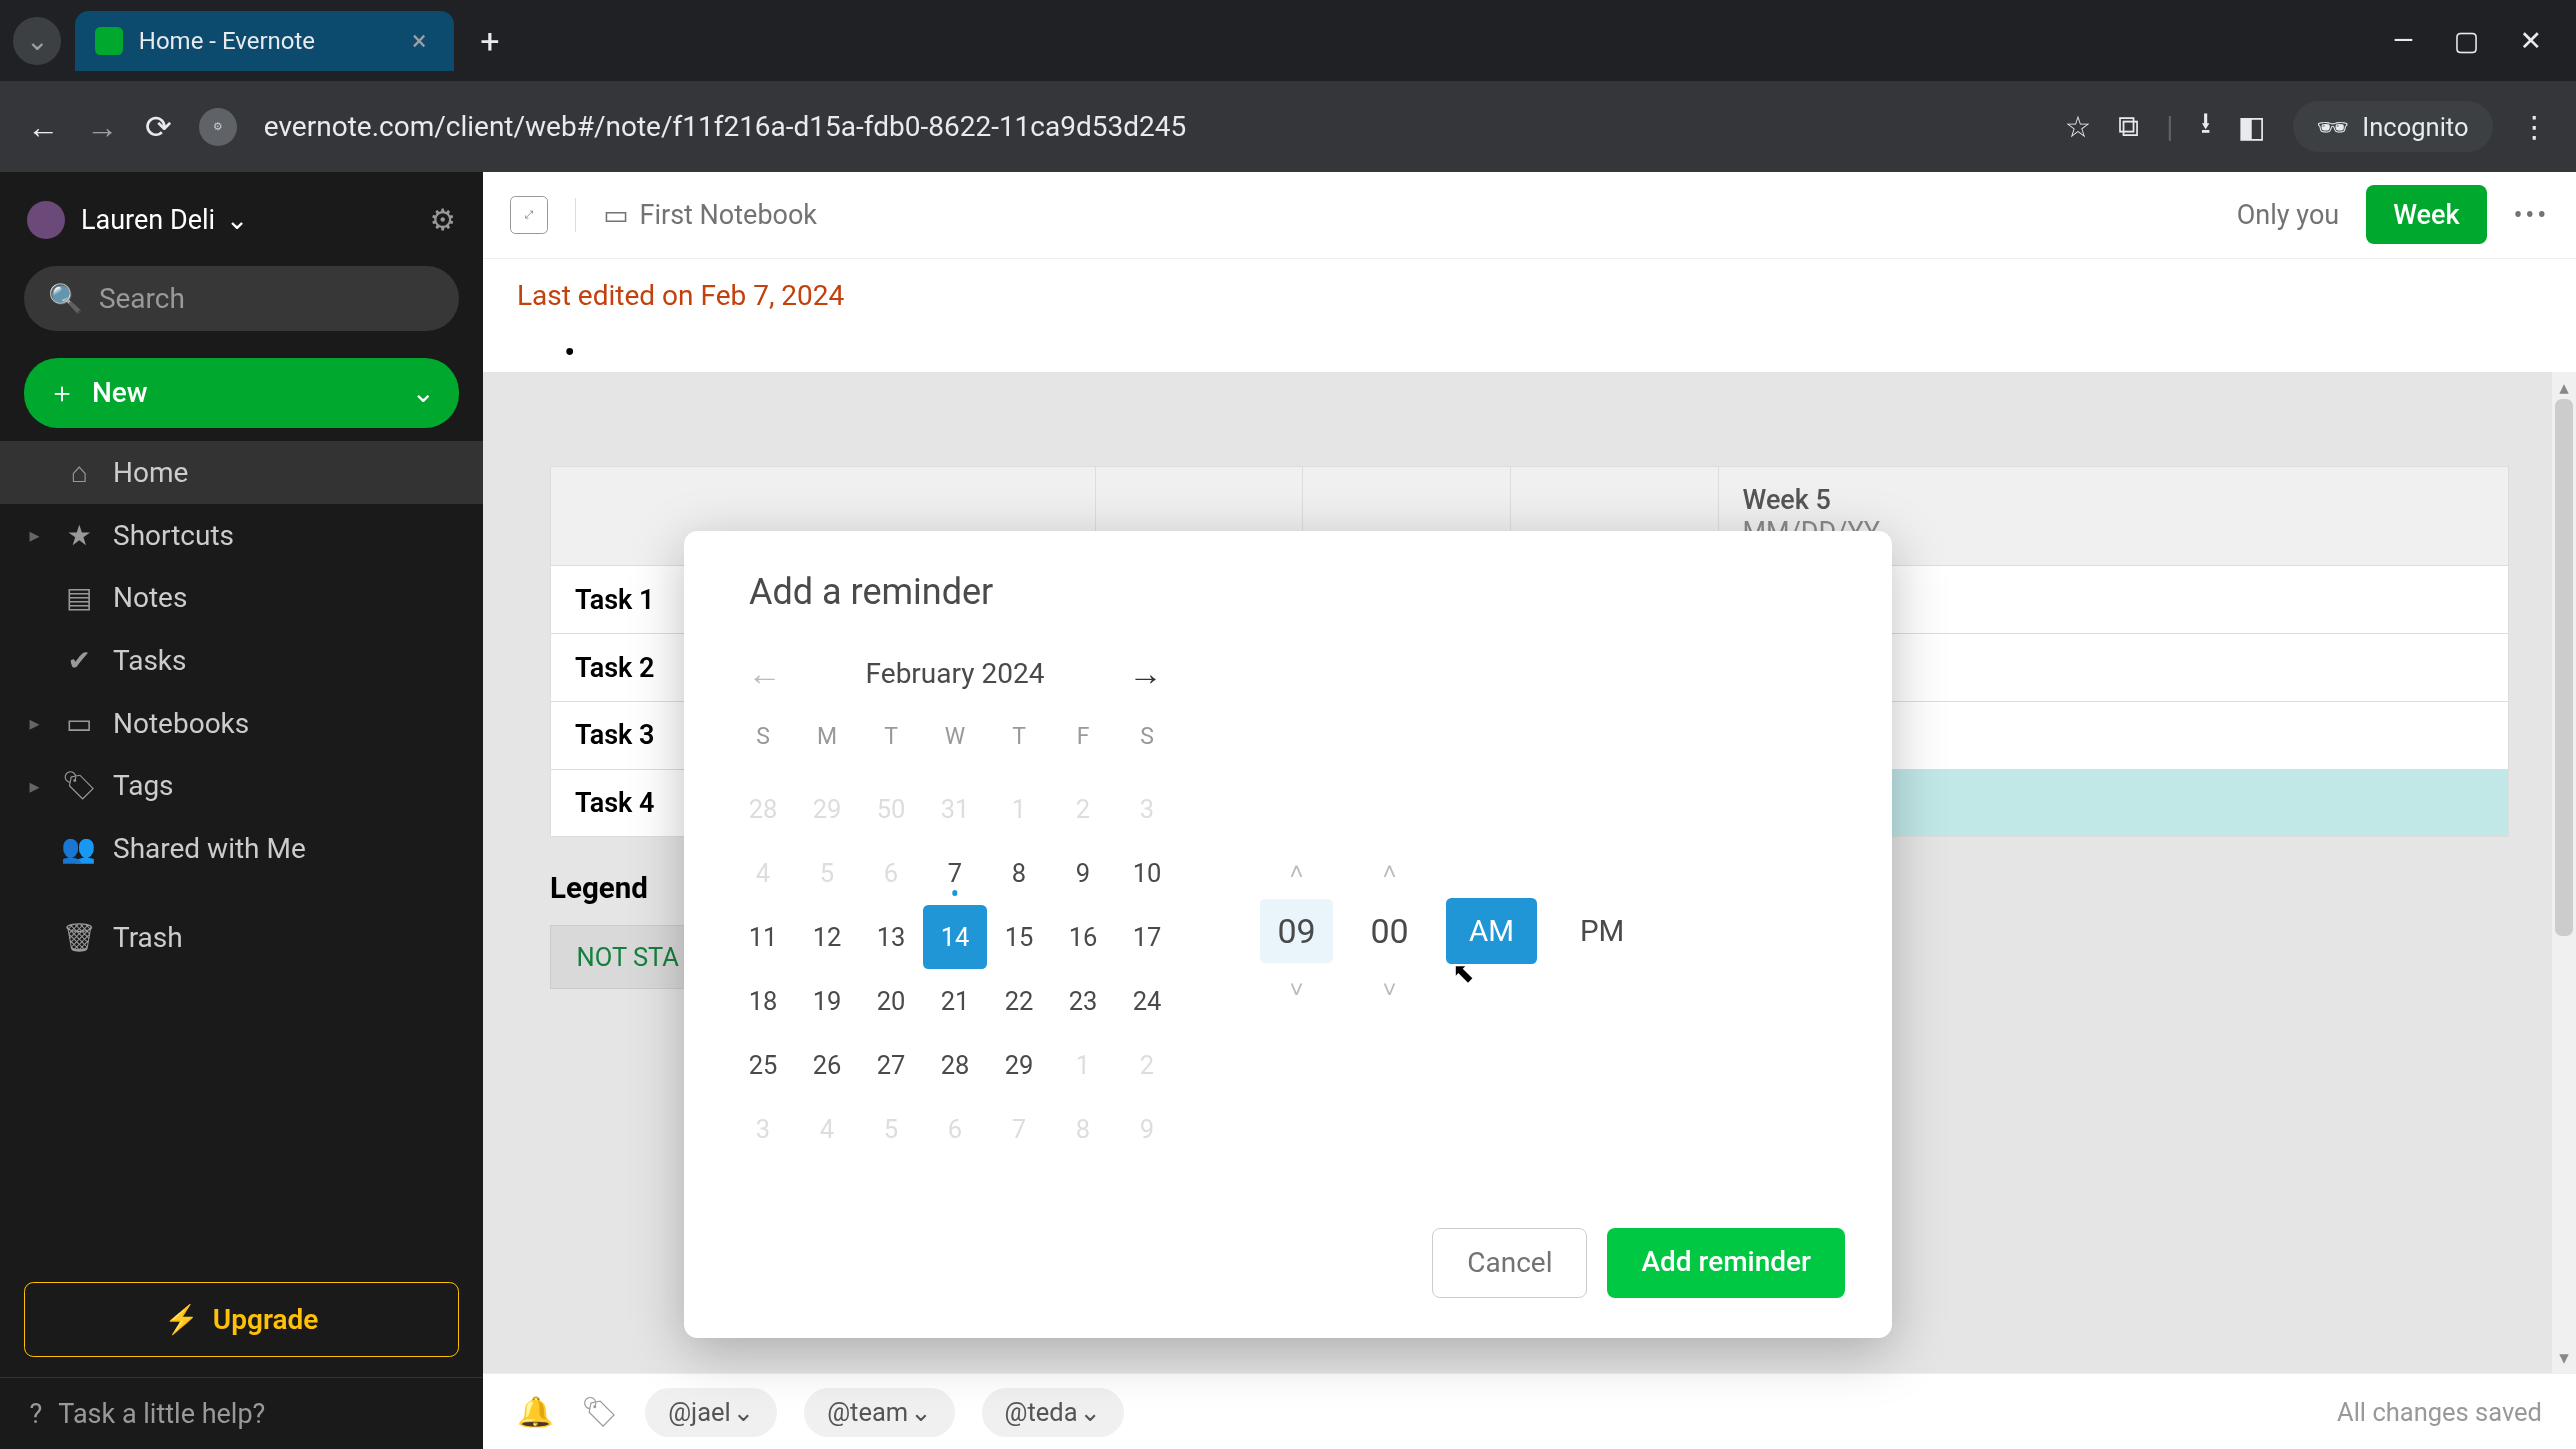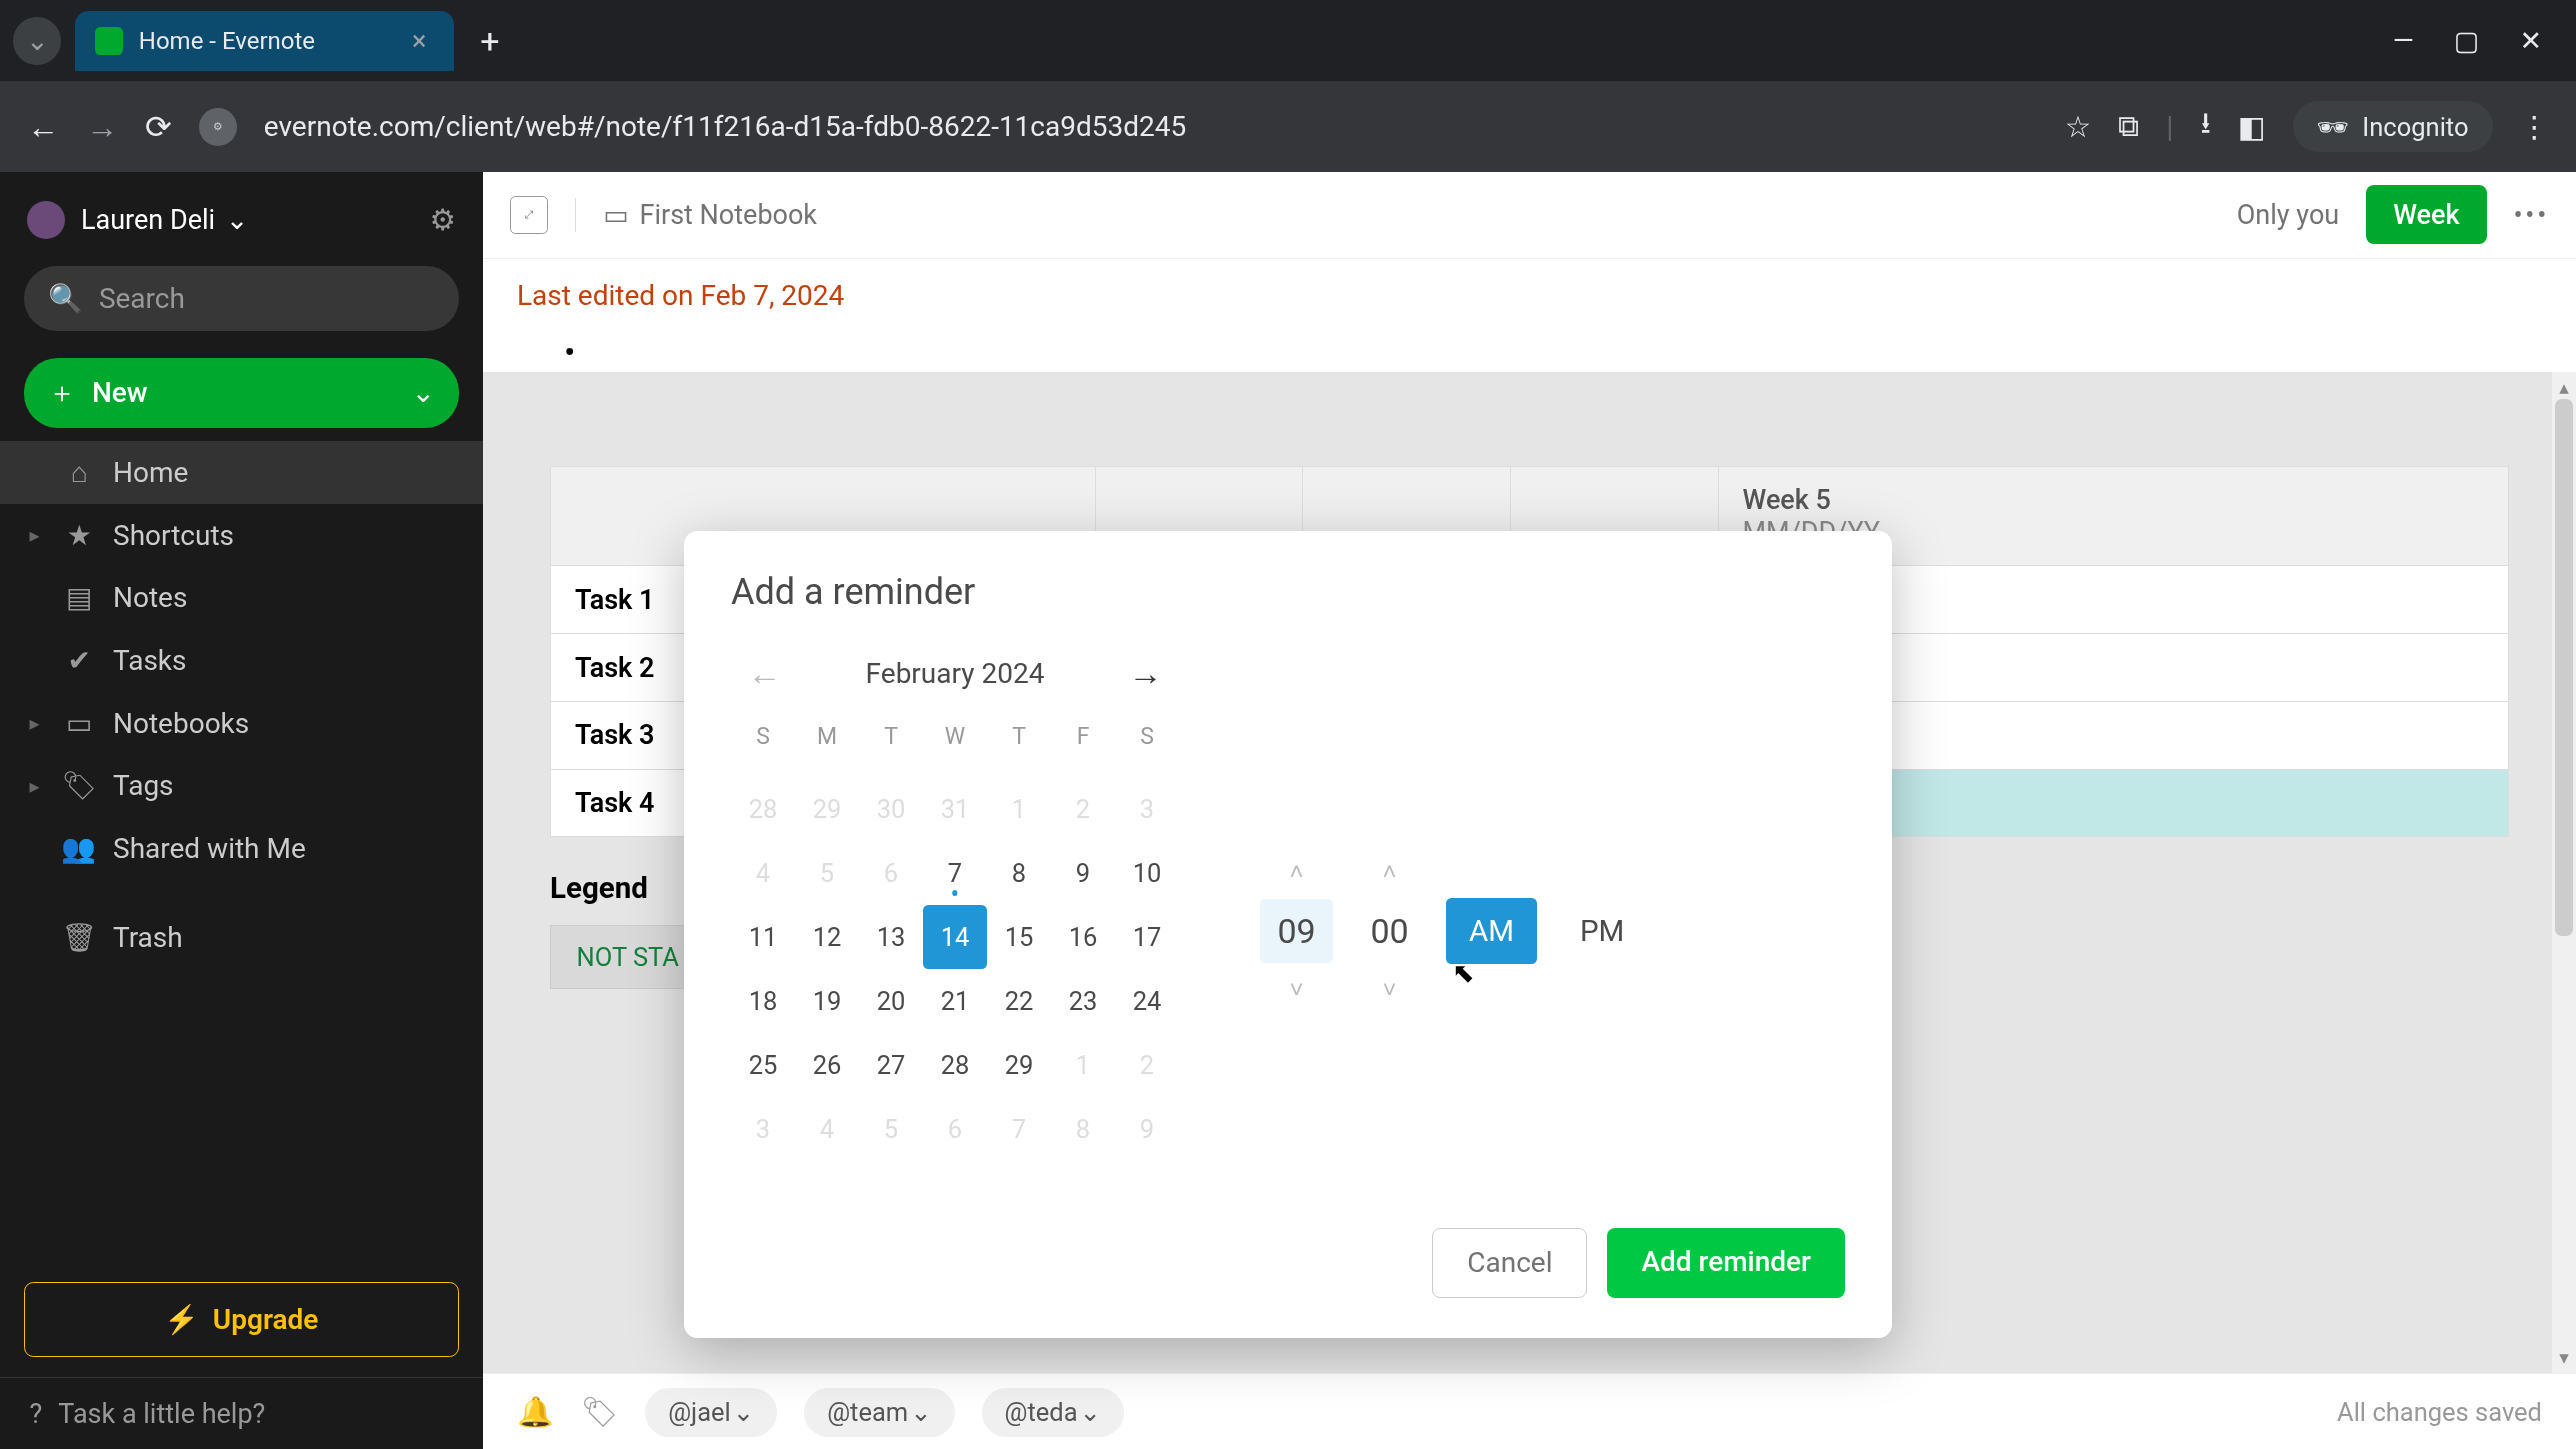--- a/index.html
+++ b/index.html
@@ -73,21 +73,21 @@
 .note-footer { display: flex; align-items: center; padding: 13.4px 34px; gap: 27px; border-top: 0.7px solid #eee; background: #fff; }
 .footer-icon { color: #999; font-size: 29.5px; }
 .mention-pill { background: #f0f0f0; border-radius: 27px; padding: 9.4px 23px; font-size: 25.5px; color: #555; display: flex; align-items: center; gap: 2px; }
 .footer-spacer { flex: 1; }
 .save-status { color: #999; font-size: 25.5px; }
 
 
 .dim { position: absolute; inset: 0; background: rgba(200,200,200,0.35); }
 
 .modal { position: absolute; left: 684px; top: 359px; width: 1208px; background: #fff; border-radius: 13.4px; box-shadow: 0 13.4px 54px rgba(0,0,0,0.25); padding: 40px 47px; }
-.modal-title { font-size: 36px; color: #4a4a4a; font-weight: 400; margin-bottom: 40px; }
+.modal-title { font-size: 36px; color: #4a4a4a; font-weight: 400; margin-bottom: 40px; margin-left: 18px; }
 
 .modal-body { display: flex; gap: 81px; }
 .calendar { }
 .cal-header { display: flex; align-items: center; gap: 27px; margin-bottom: 20px; padding: 0 13.4px; }
 .cal-arrow { color: #bbb; font-size: 34px; width: 40px; text-align: center; }
 .cal-arrow.next { color: #333; }
 .cal-month { flex: 1; text-align: center; font-size: 28px; color: #4a4a4a; }
 
 .cal-grid { display: grid; grid-template-columns: repeat(7, 64px); grid-auto-rows: 64px; }
 .cal-dow { text-align: center; font-size: 23px; color: #999; line-height: 47px; }
@@ -329,21 +329,21 @@
         <div class="cal-grid" id="cal-grid">
             <div class="cal-dow">S</div>
             <div class="cal-dow">M</div>
             <div class="cal-dow">T</div>
             <div class="cal-dow">W</div>
             <div class="cal-dow">T</div>
             <div class="cal-dow">F</div>
             <div class="cal-dow">S</div>
             <div class="cal-day other">28</div>
             <div class="cal-day other">29</div>
-            <div class="cal-day other">30</div>
+            <div class="cal-day other">50</div>
             <div class="cal-day other">31</div>
             <div class="cal-day other">1</div>
             <div class="cal-day other">2</div>
             <div class="cal-day other">3</div>
             <div class="cal-day other">4</div>
             <div class="cal-day other">5</div>
             <div class="cal-day other">6</div>
             <div class="cal-day today">7</div>
             <div class="cal-day">8</div>
             <div class="cal-day">9</div>

